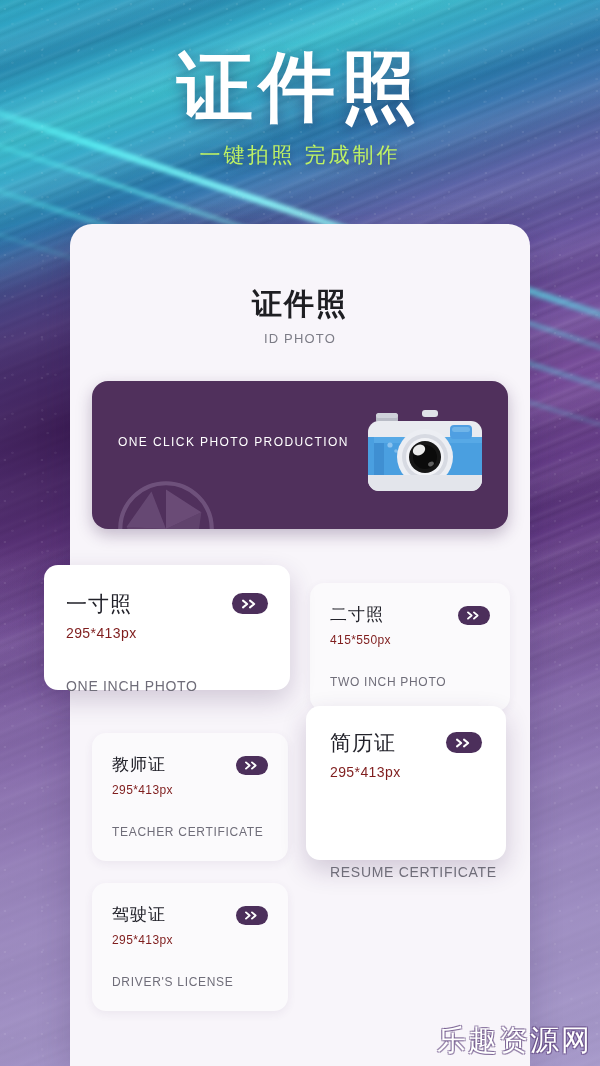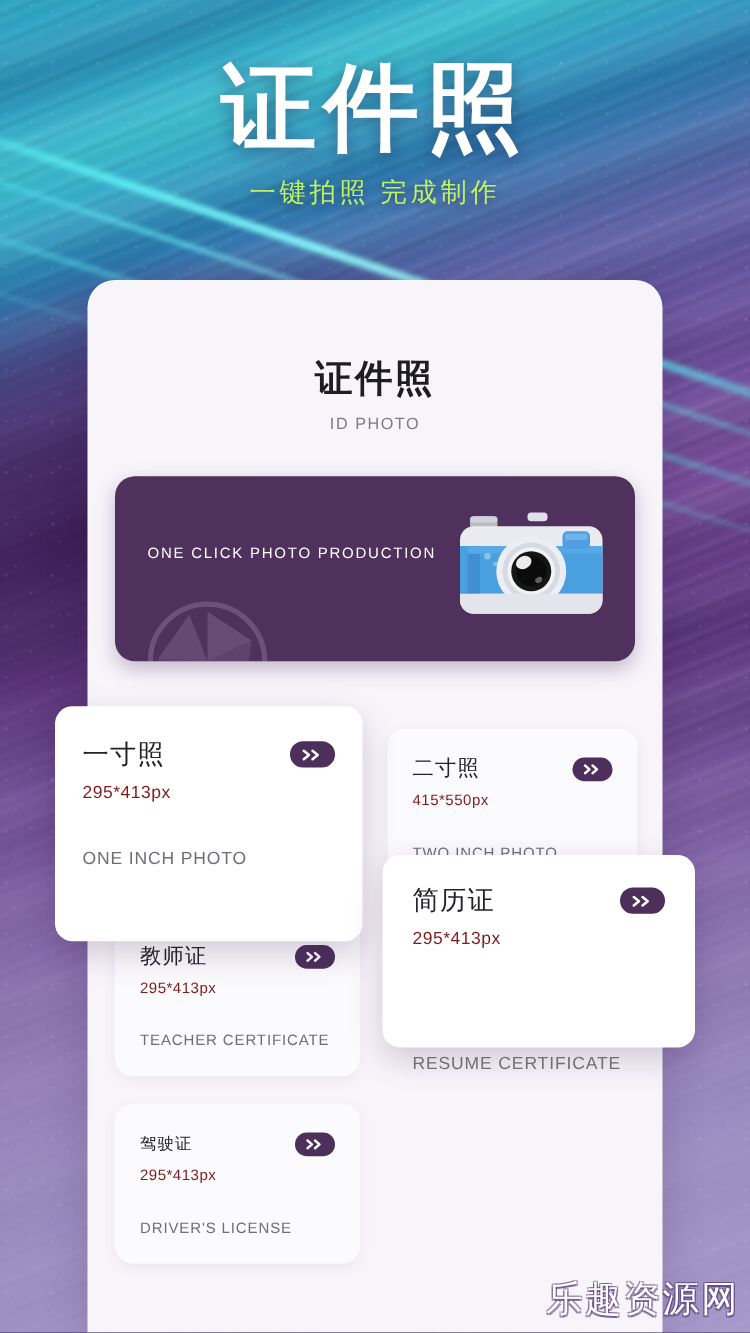--- a/index.html
+++ b/index.html
@@ -271,46 +271,46 @@
     justify-content: center;
   }
   .badge-feature {
     width: 36px;
     height: 21px;
     border-radius: 11px;
   }
   .badge svg { display: block; }
 
   
-  #tile-1 { left: 44px;  top: 565px; width: 246px; height: 188px; }
+  #tile-1 { left: 44px;  top: 565px; width: 246px; height: 125px; }
   #tile-1 .tile-cn { left: 22px; top: 26px; font-size: 21px; line-height: 26px; }
   #tile-1 .tile-px { left: 22px; top: 59px; font-size: 14px; line-height: 18px; }
   #tile-1 .tile-en { left: 22px; top: 112px; font-size: 14px; line-height: 18px; }
   #tile-1 .badge   { right: 22px; top: 28px; }
 
   #tile-2 { left: 310px; top: 583px; width: 200px; height: 128px; }
   #tile-2 .tile-cn { left: 20px; top: 21px; font-size: 17px; line-height: 22px; }
   #tile-2 .tile-px { left: 20px; top: 49px; font-size: 12px; line-height: 16px; }
   #tile-2 .tile-en { left: 20px; top: 91px; font-size: 12px; line-height: 16px; }
   #tile-2 .badge   { right: 20px; top: 23px; }
 
   #tile-3 { left: 92px;  top: 733px; width: 196px; height: 128px; }
   #tile-3 .tile-cn { left: 20px; top: 21px; font-size: 17px; line-height: 22px; }
   #tile-3 .tile-px { left: 20px; top: 49px; font-size: 12px; line-height: 16px; }
   #tile-3 .tile-en { left: 20px; top: 91px; font-size: 12px; line-height: 16px; }
   #tile-3 .badge   { right: 20px; top: 23px; }
 
-  #tile-4 { left: 306px; top: 684px; width: 250px; height: 154px; }
+  #tile-4 { left: 306px; top: 706px; width: 200px; height: 154px; }
   #tile-4 .tile-cn { left: 24px; top: 24px; font-size: 21px; line-height: 26px; }
   #tile-4 .tile-px { left: 24px; top: 57px; font-size: 14px; line-height: 18px; }
   #tile-4 .tile-en { left: 24px; top: 110px; font-size: 14px; line-height: 18px; margin-top: 47px; }
   #tile-4 .badge   { right: 24px; top: 26px; }
 
   #tile-5 { left: 92px;  top: 883px; width: 196px; height: 128px; }
-  #tile-5 .tile-cn { left: 20px; top: 21px; font-size: 13px; line-height: 22px; }
+  #tile-5 .tile-cn { left: 20px; top: 21px; font-size: 17px; line-height: 22px; }
   #tile-5 .tile-px { left: 20px; top: 49px; font-size: 12px; line-height: 16px; }
   #tile-5 .tile-en { left: 20px; top: 91px; font-size: 12px; line-height: 16px; }
   #tile-5 .badge   { right: 20px; top: 23px; }
 
   #tile-6 { left: 310px; top: 883px; width: 200px; height: 128px; }
   #tile-6 .tile-cn { left: 20px; top: 21px; font-size: 17px; line-height: 22px; }
   #tile-6 .tile-px { left: 20px; top: 49px; font-size: 12px; line-height: 16px; }
   #tile-6 .tile-en { left: 20px; top: 91px; font-size: 12px; line-height: 16px; }
   #tile-6 .badge   { right: 20px; top: 23px; }
 

